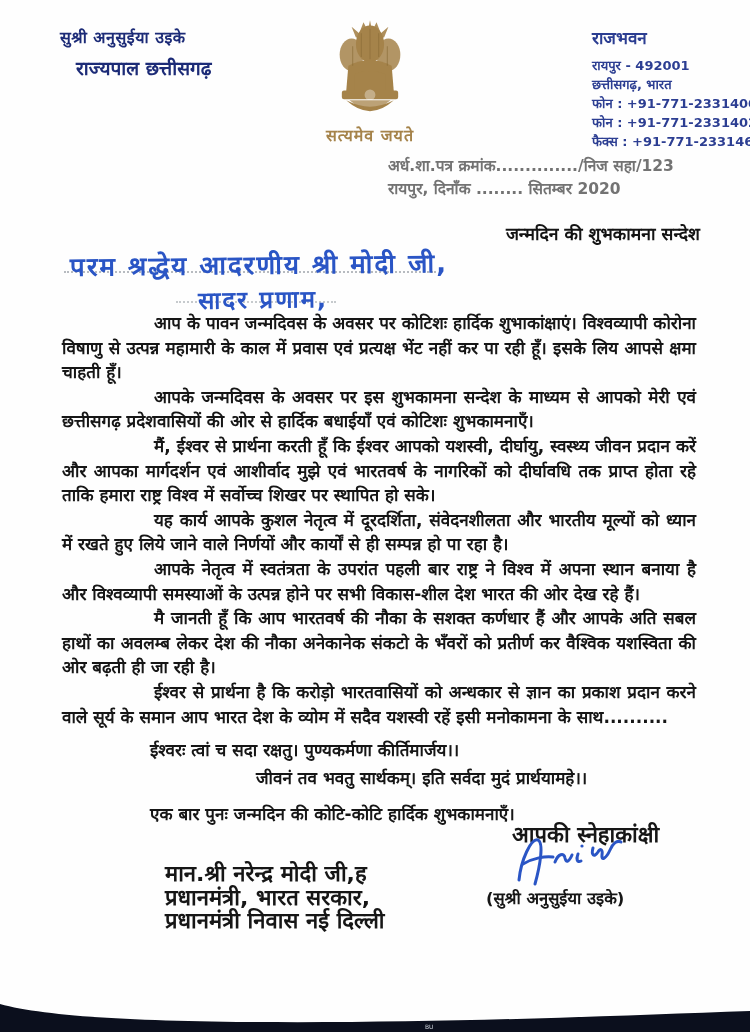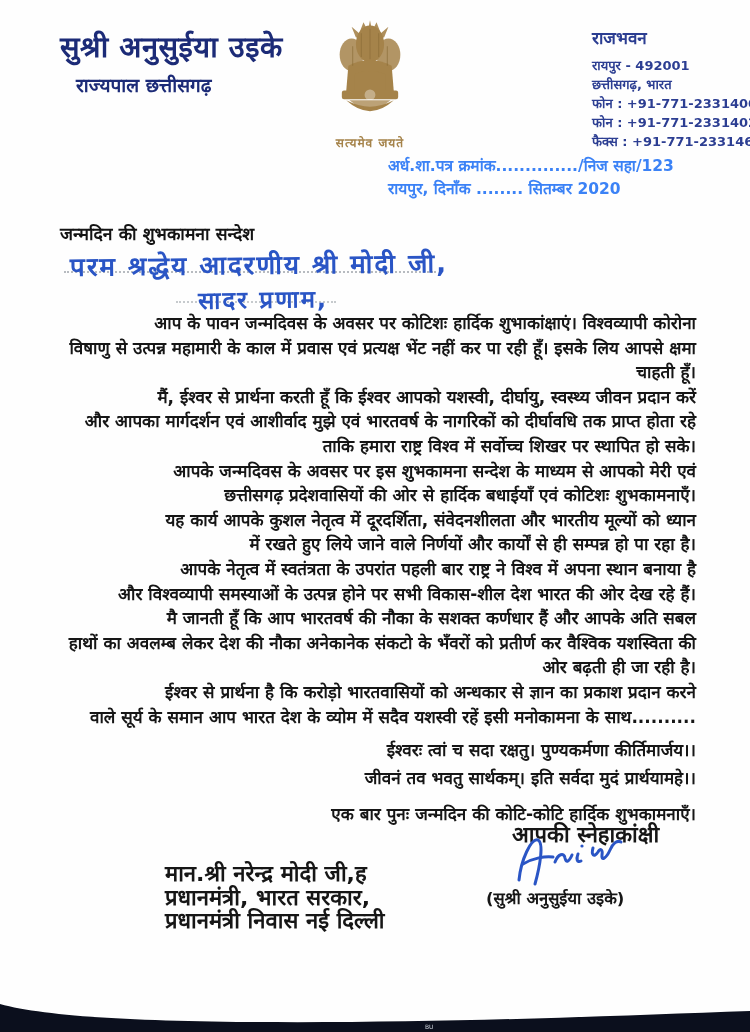--- a/index.html
+++ b/index.html
@@ -7,55 +7,55 @@
     width: 750px; height: 1032px;
     background: #ffffff;
     position: relative;
     overflow: hidden;
     font-family: "DejaVu Sans", "Liberation Sans", sans-serif;
   }
   .page { position: absolute; inset: 0; background: #fefefe; }
 
   
   .sender-block { position: absolute; left: 60px; top: 26px; color: #1c2b77; }
-  .sender-name  { font-size: 29px; font-weight: 700; letter-spacing: .5px; }
+  .sender-name  { font-size: 16px; font-weight: 700; letter-spacing: .5px; }
   .sender-title { font-size: 19px; font-weight: 700; margin-top: 7px; margin-left: 16px; }
 
   .emblem-block { position: absolute; left: 298px; top: 18px; width: 144px; text-align: center; }
   .emblem-svg   { display: block; margin: 0 auto; }
-  .emblem-caption { color: #a5834a; font-size: 12px; font-weight: 600; margin-top: 12px; letter-spacing: 1px; }
+  .emblem-caption { color: #a5834a; font-size: 16px; font-weight: 600; margin-top: 2px; letter-spacing: 1px; }
 
   .contact-block { position: absolute; left: 592px; top: 26px; color: #2c3e92; }
   .contact-office { font-size: 17px; font-weight: 700; margin-bottom: 7px; }
   .contact-line { font-size: 13px; font-weight: 600; line-height: 19px; white-space: nowrap; }
 
   
-  .reference-block { position: absolute; left: 388px; top: 155px; color: #3b82f6;
+  .reference-block { position: absolute; left: 388px; top: 155px; color: #737373;
                      font-weight: 700; font-size: 15.5px; line-height: 23px; white-space: nowrap; }
 
   
-  .subject-line { position: absolute; left: 60px; top: 221px; width: 640px; text-align: left;
+  .subject-line { position: absolute; left: 60px; top: 221px; width: 640px; text-align: right;
                   color: #141414; font-weight: 700; font-size: 17.5px; }
 
   
   .dotted-rule-1 { position: absolute; left: 64px; top: 271px; width: 372px;
                    border-top: 2px dotted #9aa0a6; opacity: .7; }
   .dotted-rule-2 { position: absolute; left: 176px; top: 301px; width: 160px;
                    border-top: 2px dotted #9aa0a6; opacity: .55; }
   .hw { color: #2a55c5; font-weight: 600; white-space: nowrap; }
   .hw-line1 { position: absolute; left: 70px; top: 246px; font-size: 26px; letter-spacing: 2px;
               transform: rotate(-0.6deg); }
   .hw-line2 { position: absolute; left: 198px; top: 282px; font-size: 24px; letter-spacing: 2px;
               transform: rotate(-0.8deg); }
 
   
   .body-block { position: absolute; left: 62px; top: 311px; width: 634px;
                 color: #161616; font-size: 17px; font-weight: 600;
                 line-height: 24.6px; text-align: justify; }
-  .body-block p { margin: 0; text-indent: 92px; text-align: right; }
+  .body-block p { margin: 0; text-indent: 92px; }
   .verse  { text-indent: 0 !important; text-align: left; white-space: nowrap; }
   .verse-1 { margin-left: 88px !important; margin-top: 9px !important; }
   .verse-2 { margin-left: 194px !important; margin-top: 3px !important; }
   .closing-line { text-indent: 0 !important; text-align: left; margin-left: 88px !important;
                   margin-top: 12px !important; white-space: nowrap; }
 
   
   .valediction { position: absolute; left: 512px; top: 818px; color: #161616;
                  font-weight: 700; font-size: 22px; white-space: nowrap; }
   .signature-svg { position: absolute; left: 503px; top: 830px; }
@@ -122,22 +122,22 @@
 
   <div class="subject-line">जन्मदिन की शुभकामना सन्देश</div>
 
   <div class="dotted-rule-1"></div>
   <div class="dotted-rule-2"></div>
   <div class="hw hw-line1">परम श्रद्धेय आदरणीय श्री मोदी जी,</div>
   <div class="hw hw-line2">सादर प्रणाम,</div>
 
   <div class="body-block">
     <p>आप के पावन जन्मदिवस के अवसर पर कोटिशः हार्दिक शुभाकांक्षाएं। विश्वव्यापी कोरोना विषाणु से उत्पन्न महामारी के काल में प्रवास एवं प्रत्यक्ष भेंट नहीं कर पा रही हूँ। इसके लिय आपसे क्षमा चाहती हूँ।</p>
+    <p>आपके जन्मदिवस के अवसर पर इस शुभकामना सन्देश के माध्यम से आपको मेरी एवं छत्तीसगढ़ प्रदेशवासियों की ओर से हार्दिक बधाईयाँ एवं कोटिशः शुभकामनाएँ।</p>
     <p>मैं, ईश्वर से प्रार्थना करती हूँ कि ईश्वर आपको यशस्वी, दीर्घायु, स्वस्थ्य जीवन प्रदान करें और आपका मार्गदर्शन एवं आशीर्वाद मुझे एवं भारतवर्ष के नागरिकों को दीर्घावधि तक प्राप्त होता रहे ताकि हमारा राष्ट्र विश्व में सर्वोच्च शिखर पर स्थापित हो सके।</p>
-    <p>आपके जन्मदिवस के अवसर पर इस शुभकामना सन्देश के माध्यम से आपको मेरी एवं छत्तीसगढ़ प्रदेशवासियों की ओर से हार्दिक बधाईयाँ एवं कोटिशः शुभकामनाएँ।</p>
     <p>यह कार्य आपके कुशल नेतृत्व में दूरदर्शिता, संवेदनशीलता और भारतीय मूल्यों को ध्यान में रखते हुए लिये जाने वाले निर्णयों और कार्यों से ही सम्पन्न हो पा रहा है।</p>
     <p>आपके नेतृत्व में स्वतंत्रता के उपरांत पहली बार राष्ट्र ने विश्व में अपना स्थान बनाया है और विश्वव्यापी समस्याओं के उत्पन्न होने पर सभी विकास-शील देश भारत की ओर देख रहे हैं।</p>
     <p>मै जानती हूँ कि आप भारतवर्ष की नौका के सशक्त कर्णधार हैं और आपके अति सबल हाथों का अवलम्ब लेकर देश की नौका अनेकानेक संकटो के भँवरों को प्रतीर्ण कर वैश्विक यशस्विता की ओर बढ़ती ही जा रही है।</p>
     <p>ईश्वर से प्रार्थना है कि करोड़ो भारतवासियों को अन्धकार से ज्ञान का प्रकाश प्रदान करने वाले सूर्य के समान आप भारत देश के व्योम में सदैव यशस्वी रहें इसी मनोकामना के साथ..........</p>
     <p class="verse verse-1">ईश्वरः त्वां च सदा रक्षतु। पुण्यकर्मणा कीर्तिमार्जय।।</p>
     <p class="verse verse-2">जीवनं तव भवतु सार्थकम्। इति सर्वदा मुदं प्रार्थयामहे।।</p>
     <p class="closing-line">एक बार पुनः जन्मदिन की कोटि-कोटि हार्दिक शुभकामनाएँ।</p>
   </div>
 
   <div class="valediction">आपकी स्नेहाकांक्षी</div>

